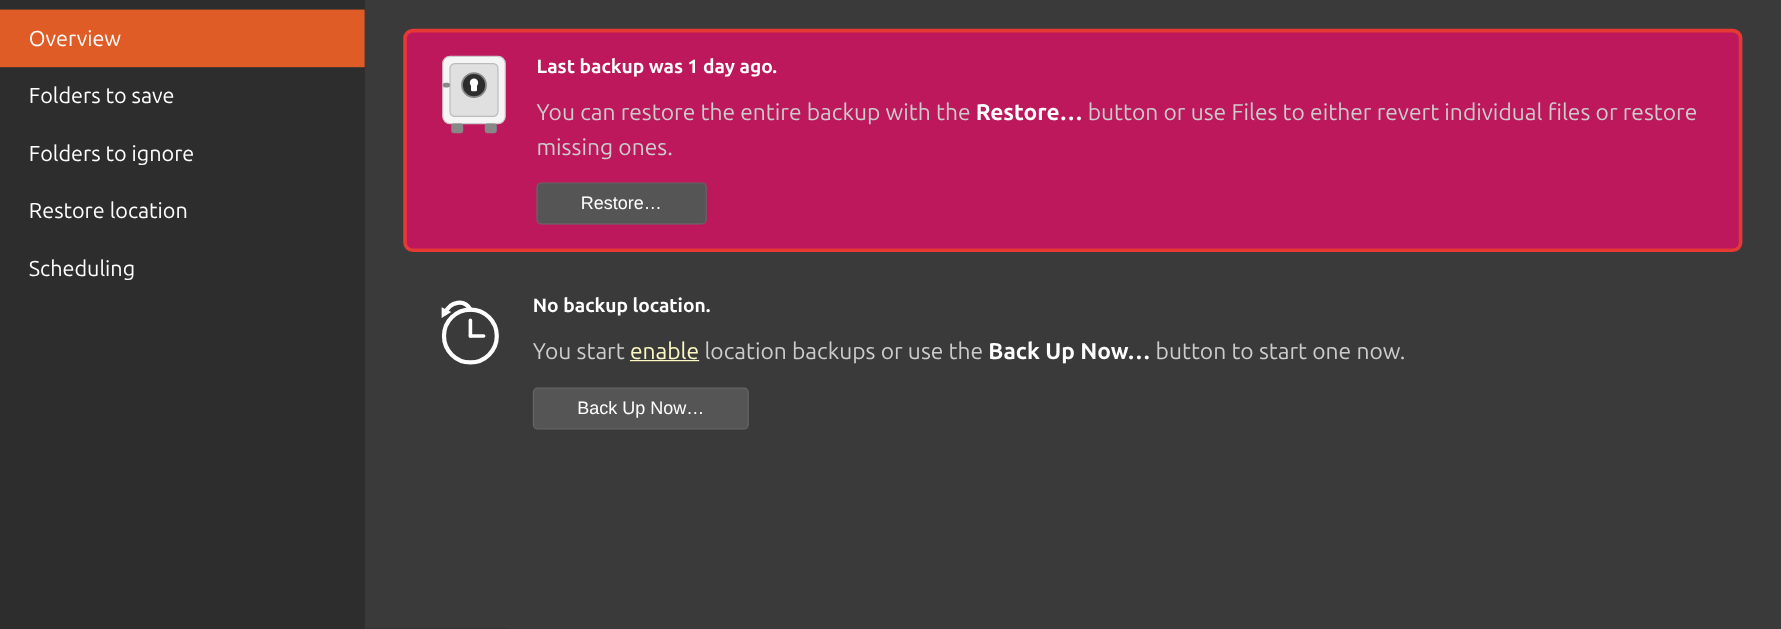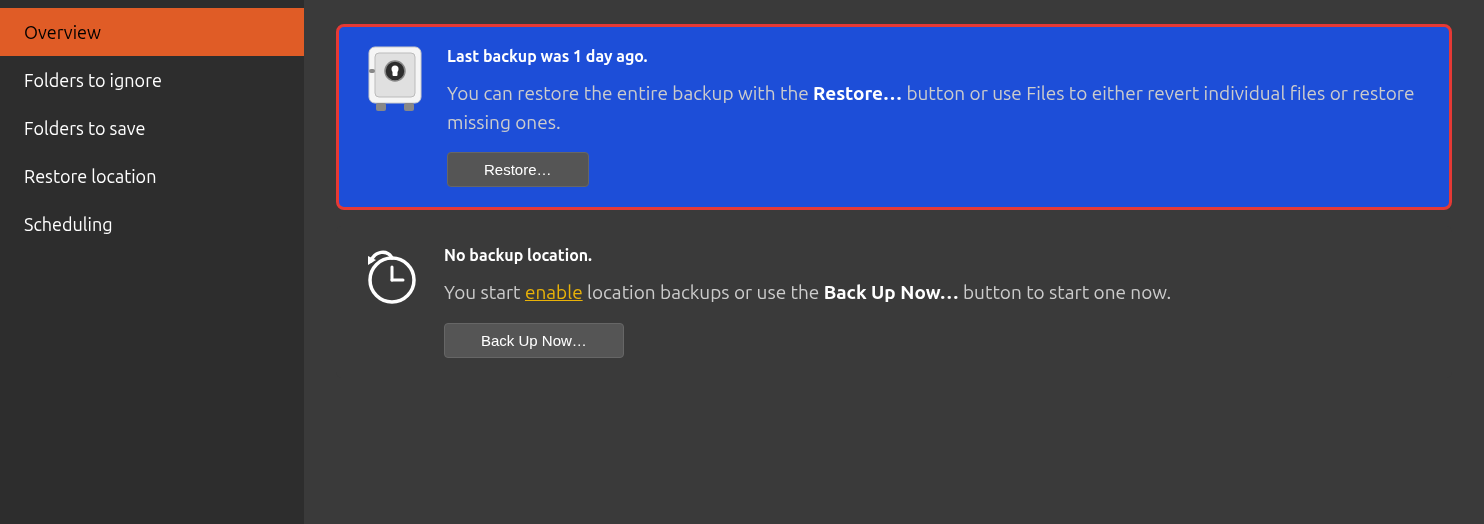--- a/index.html
+++ b/index.html
@@ -26,21 +26,21 @@
     .sidebar-item {
       padding: 14px 24px;
       color: #ffffff;
       font-size: 18px;
       cursor: pointer;
       user-select: none;
     }
 
     .sidebar-item.active {
       background-color: #e05c26;
-      color: #000000;
+      color: #ffffff;
     }
 
     
     .main-content {
       flex: 1;
       background-color: #3a3a3a;
       padding: 24px 32px;
       display: flex;
       flex-direction: column;
       gap: 0px;
@@ -54,21 +54,21 @@
       display: flex;
       align-items: flex-start;
       gap: 20px;
       margin-bottom: 16px;
       position: relative;
     }
 
     .panel-card.highlighted {
       border: 3px solid #e53935;
       border-radius: 8px;
-      background-color: #1d4ed8;
+      background-color: #be185d;
     }
 
     
     .icon-container {
       min-width: 64px;
       width: 64px;
       height: 64px;
       display: flex;
       align-items: center;
       justify-content: center;
@@ -93,21 +93,21 @@
       font-size: 19px;
       line-height: 1.5;
     }
 
     .card-desc strong {
       color: #ffffff;
       font-weight: bold;
     }
 
     .card-desc a {
-      color: #eab308;
+      color: #fef9c3;
       cursor: pointer;
     }
 
     .action-button {
       display: inline-block;
       background-color: #555555;
       color: #ffffff;
       border: 1px solid #666666;
       border-radius: 4px;
       padding: 8px 36px;
@@ -119,24 +119,24 @@
     }
   </style>
 </head>
 <body>
 
 <nav class="sidebar">
   <div class="sidebar-item active">
     <span>Overview</span>
   </div>
   <div class="sidebar-item">
+    <span>Folders to save</span>
+  </div>
+  <div class="sidebar-item">
     <span>Folders to ignore</span>
-  </div>
-  <div class="sidebar-item">
-    <span>Folders to save</span>
   </div>
   <div class="sidebar-item">
     <span>Restore location</span>
   </div>
   <div class="sidebar-item">
     <span>Scheduling</span>
   </div>
 </nav>
 
 <main class="main-content">

